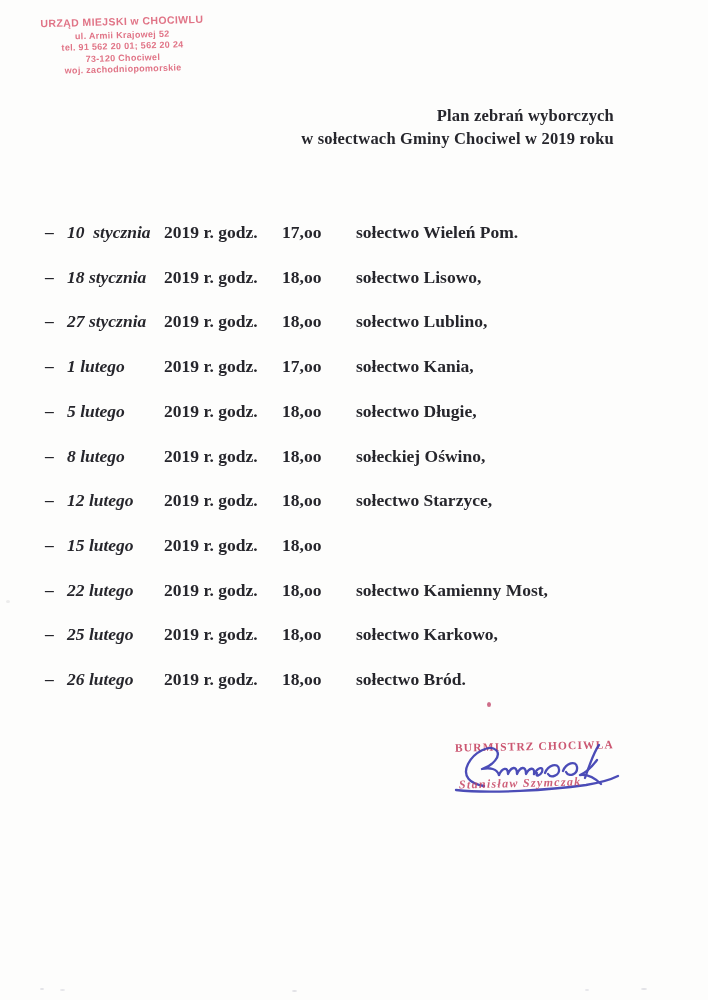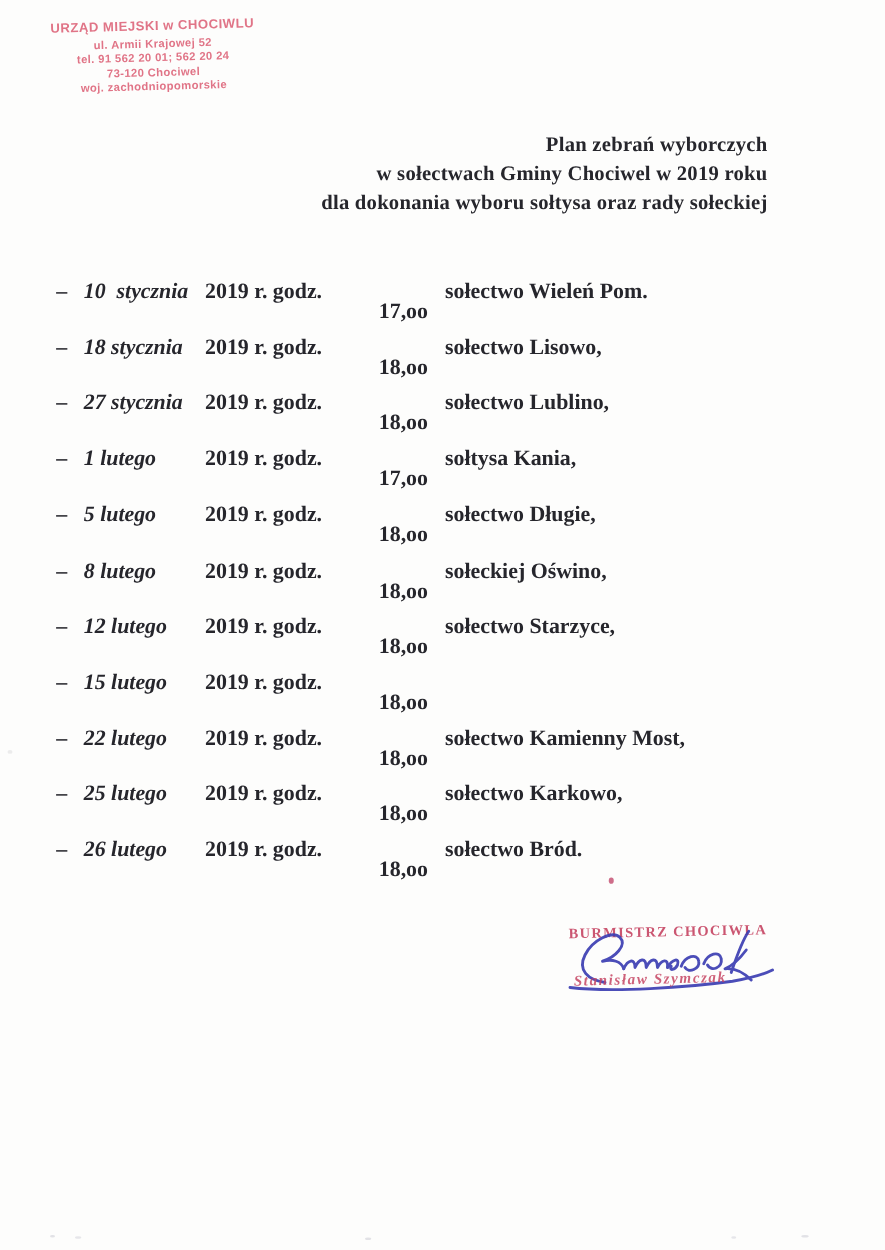--- a/index.html
+++ b/index.html
@@ -63,21 +63,21 @@
     height: 24px;
     font-weight: bold;
     font-size: 17.5px;
     color: #26262c;
     white-space: pre;
   }
   .sched-row span { position: absolute; top: 0; }
   .c-dash  { left: 45px; }
   .c-date  { left: 67px; font-style: italic; }
   .c-year  { left: 164px; text-align: center; }
-  .c-time  { left: 303px; margin-top: 16px; }
+  .c-time  { left: 282px; }
   .c-place { left: 356px; }
 
   
   .signature-block { position: absolute; left: 448px; top: 736px; width: 180px; height: 62px; }
   .burmistrz-label {
     position: absolute;
     left: 7px;
     top: 4px;
     font-family: "Liberation Serif", serif;
     font-weight: bold;
@@ -120,21 +120,20 @@
     <div class="stamp-line first">URZĄD MIEJSKI w CHOCIWLU</div>
     <div class="stamp-line">ul. Armii Krajowej 52</div>
     <div class="stamp-line">tel. 91 562 20 01; 562 20 24</div>
     <div class="stamp-line">73-120 Chociwel</div>
     <div class="stamp-line">woj. zachodniopomorskie</div>
   </div>
 
   <div class="title-block">
     <div>Plan zebrań wyborczych</div>
     <div>w sołectwach Gminy Chociwel w 2019 roku</div>
-    <div>dla dokonania wyboru sołtysa oraz rady sołeckiej</div>
   </div>
 
   <div class="schedule">
       <div class="sched-row" style="top: 222px;">
       <span class="c-dash">–</span>
       <span class="c-date">10  stycznia</span>
       <span class="c-year">2019 r. godz.</span>
       <span class="c-time">17,oo</span>
       <span class="c-place">sołectwo Wieleń Pom.</span>
     </div>
@@ -150,21 +149,21 @@
       <span class="c-date">27 stycznia</span>
       <span class="c-year">2019 r. godz.</span>
       <span class="c-time">18,oo</span>
       <span class="c-place">sołectwo Lublino,</span>
     </div>
       <div class="sched-row" style="top: 356px;">
       <span class="c-dash">–</span>
       <span class="c-date">1 lutego</span>
       <span class="c-year">2019 r. godz.</span>
       <span class="c-time">17,oo</span>
-      <span class="c-place">sołtysa Kania,</span>
+      <span class="c-place">sołectwo Kania,</span>
     </div>
       <div class="sched-row" style="top: 401px;">
       <span class="c-dash">–</span>
       <span class="c-date">5 lutego</span>
       <span class="c-year">2019 r. godz.</span>
       <span class="c-time">18,oo</span>
       <span class="c-place">sołectwo Długie,</span>
     </div>
       <div class="sched-row" style="top: 446px;">
       <span class="c-dash">–</span>

